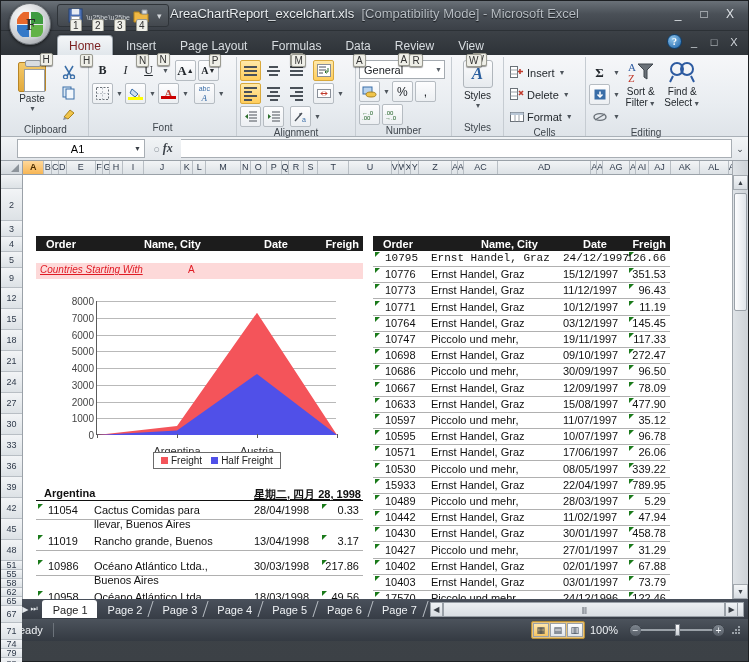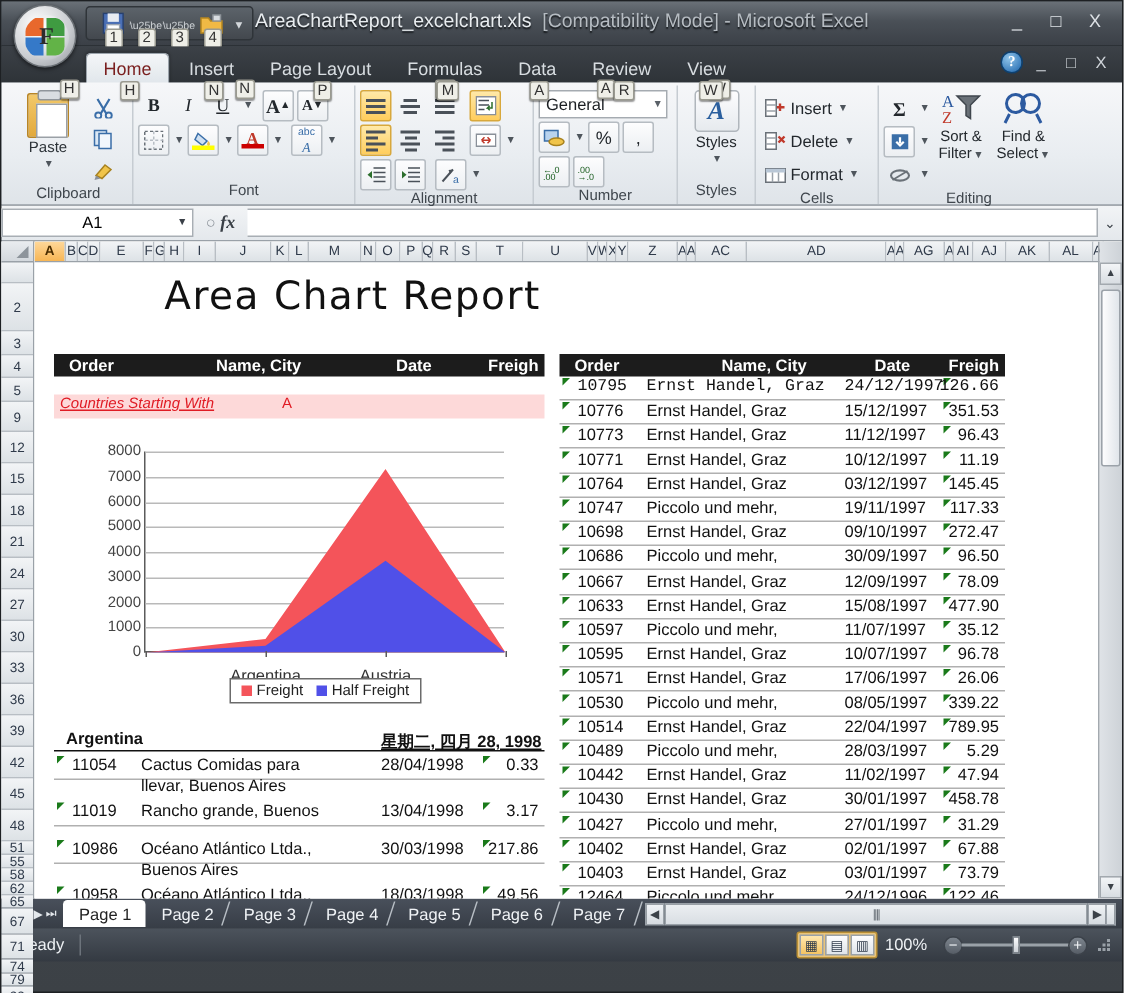--- a/index.html
+++ b/index.html
@@ -165,21 +165,21 @@
     font:italic bold 17px "Liberation Serif", serif; color:#2b5f9e;
   }
   .wide-item { display:flex; align-items:center; gap:3px; height:21px; padding:0 3px; font-size:11px; color:#23282d; }
 
   
   .edit-big { width:46px; display:flex; flex-direction:column; align-items:center; font-size:10px; color:#23282d; }
 
   
   .fbar { height:24px; background:linear-gradient(#f2f4f6,#e4e8ec); display:flex; align-items:center;
           border-bottom:1px solid #9aa1a8; }
-  .namebox { width:128px; height:19px; margin-left:0; background:#fff; border:1px solid #a8aeb4;
+  .namebox { width:128px; height:19px; margin-left:16px; background:#fff; border:1px solid #a8aeb4;
              display:flex; align-items:center; padding:0 3px; font-size:11px; }
   .namebox .nv { flex:1; text-align:center; }
   .fx-sep { width:36px; display:flex; align-items:center; justify-content:center; gap:3px; }
   .fx-ico { font:italic bold 12px "Liberation Serif", serif; color:#3a4047; }
   .finput { flex:1; height:19px; background:#fff; border:1px solid #a8aeb4; border-left:none;
             font-size:11px; padding:0 4px; display:flex; align-items:center; }
   .fbar-exp { width:16px; text-align:center; font-size:9px; color:#3a4047; }
 
   
   .gridwrap { position:relative; height:438px; background:#fff; display:flex; }
@@ -820,21 +820,20 @@
           <div class="ch" style="width: 14px;">AI</div>
           <div class="ch" style="width: 22px;">AJ</div>
           <div class="ch" style="width: 30px;">AK</div>
           <div class="ch" style="width: 30px;">AL</div>
           <div class="ch" style="width: 8px;">AM</div>
           <div class="ch" style="width: 12px;">AN</div>
         </div>
 
       <div class="canvas">
 
-        <div class="report-title">Area Chart Report</div>
 
         <div class="tbl-head" style="left:13px; top:61px; width:327px;">
           <span class="th-order">Order</span>
           <span class="th-name">Name, City</span>
           <span class="th-date">Date</span>
           <span class="th-frg">Freigh</span>
         </div>
 
         <div class="filter-band" style="left:13px; top:88px; width:327px;">
           <span class="filter-lbl">Countries Starting With</span>
@@ -1040,21 +1039,21 @@
             <div class="drow" style="left: 350px; width: 297px; top: 286.6px; height: 16px;">
               <span class="tri" style="left:2px;top:1px"></span>
               <span class="c-ord">10530</span>
               <span class="c-nm">Piccolo und mehr,</span>
               <span class="c-dt" style="left:190px">08/05/1997</span>
               <span class="tri" style="left:256px;top:1px"></span>
               <span class="c-fr" style="right:4px">339.22</span>
             </div>
             <div class="drow" style="left: 350px; width: 297px; top: 302.8px; height: 16px;">
               <span class="tri" style="left:2px;top:1px"></span>
-              <span class="c-ord">10514</span>
+              <span class="c-ord">15933</span>
               <span class="c-nm">Ernst Handel, Graz</span>
               <span class="c-dt" style="left:190px">22/04/1997</span>
               <span class="tri" style="left:256px;top:1px"></span>
               <span class="c-fr" style="right:4px">789.95</span>
             </div>
             <div class="drow" style="left: 350px; width: 297px; top: 319px; height: 16px;">
               <span class="tri" style="left:2px;top:1px"></span>
               <span class="c-ord">10489</span>
               <span class="c-nm">Piccolo und mehr,</span>
               <span class="c-dt" style="left:190px">28/03/1997</span>
@@ -1096,21 +1095,21 @@
             <div class="drow" style="left: 350px; width: 297px; top: 400px; height: 16px;">
               <span class="tri" style="left:2px;top:1px"></span>
               <span class="c-ord">10403</span>
               <span class="c-nm">Ernst Handel, Graz</span>
               <span class="c-dt" style="left:190px">03/01/1997</span>
               <span class="tri" style="left:256px;top:1px"></span>
               <span class="c-fr" style="right:4px">73.79</span>
             </div>
             <div class="drow" style="left: 350px; width: 297px; top: 416.2px; height: 16px;">
               <span class="tri" style="left:2px;top:1px"></span>
-              <span class="c-ord">12464</span>
+              <span class="c-ord">17570</span>
               <span class="c-nm">Piccolo und mehr,</span>
               <span class="c-dt" style="left:190px">24/12/1996</span>
               <span class="tri" style="left:256px;top:1px"></span>
               <span class="c-fr" style="right:4px">122.46</span>
             </div>
           </div>
       </div>
 
       <div class="vsb">
         <div class="sb-btn" style="margin-top:14px">▲</div>

